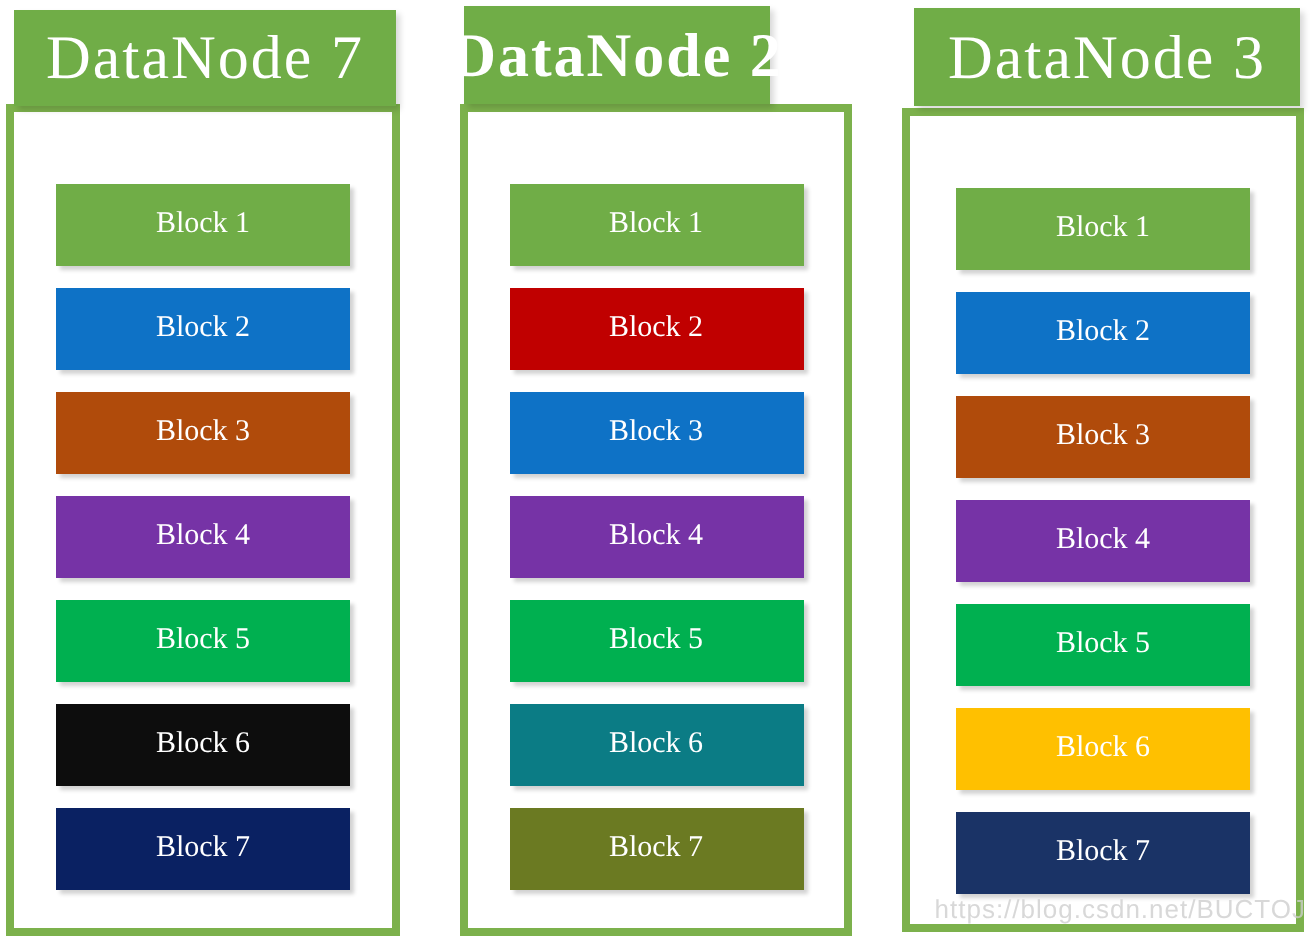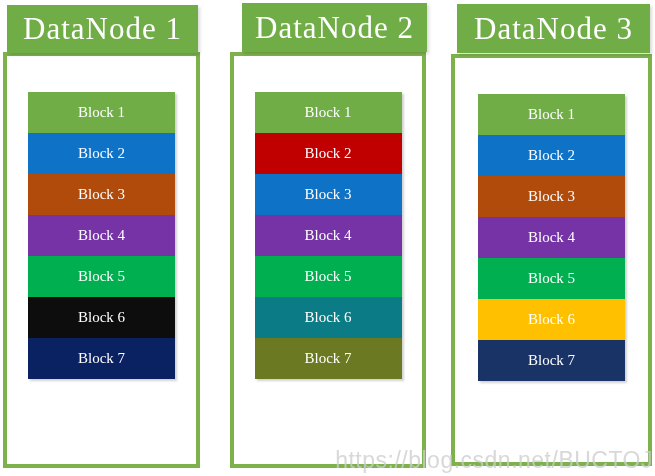--- a/index.html
+++ b/index.html
@@ -35,67 +35,68 @@
   }
   .node-body {
     position: absolute;
     box-sizing: border-box;
     border: 4px solid var(--border-green, #7CB14C);
     background: #ffffff;
     display: flex;
     flex-direction: column;
     align-items: center;
     padding-top: 36px;
+    gap: 11px;
     z-index: 1;
   }
   .block {
     width: 147px;
     height: 41px;
     flex: 0 0 41px;
     display: flex;
     align-items: center;
     justify-content: center;
     color: #ffffff;
     font-size: 15px;
     box-shadow: 2px 2px 2px rgba(0,0,0,0.18);
     white-space: nowrap;
   }
   
   .node-1 { left: 3px;   width: 197px; }
   .node-1 .node-header { left: 4px; top: 5px;  width: 191px; height: 48px; }
   .node-1 .node-body   { left: 0;   top: 52px; width: 197px; height: 416px; }
 
   .node-2 { left: 230px; width: 196px; }
-  .node-2 .node-header { left: 12px; top: 3px;  width: 185px; height: 49px; }
+  .node-2 .node-header { left: 2px; top: 3px;  width: 153px; height: 49px; font-weight: bold; }
   .node-2 .node-body   { left: 0;   top: 52px; width: 196px; height: 416px; }
 
   .node-3 { left: 451px; width: 228px; }
   .node-3 .node-header { left: 6px; top: 4px;  width: 193px; height: 49px; }
   .node-3 .node-body   { left: 0;   top: 54px; width: 201px; height: 412px; }
 
   .watermark {
     position: absolute;
     right: 2px;
     top: 447px;
     font-family: "Liberation Sans", sans-serif;
-    font-size: 23px;
+    font-size: 13px;
     letter-spacing: 0.5px;
     color: rgba(205, 205, 205, 0.78);
     z-index: 5;
     white-space: nowrap;
   }
 </style>
 </head>
 <body>
 
 <div class="canvas" id="canvas">
   <div class="watermark">https://blog.csdn.net/BUCTOJ</div>
 
   <div class="node node-1">
-    <div class="node-header">DataNode 1</div>
+    <div class="node-header">DataNode 7</div>
     <div class="node-body">
   <div class="block" style="background: rgb(112, 173, 71); color: rgb(255, 255, 255);">Block 1</div>
 
   <div class="block" style="background: rgb(14, 114, 198); color: rgb(255, 255, 255);">Block 2</div>
 
   <div class="block" style="background: rgb(176, 75, 11); color: rgb(255, 255, 255);">Block 3</div>
 
   <div class="block" style="background: rgb(118, 51, 166); color: rgb(255, 255, 255);">Block 4</div>
 
   <div class="block" style="background: rgb(0, 176, 80); color: rgb(255, 255, 255);">Block 5</div>

